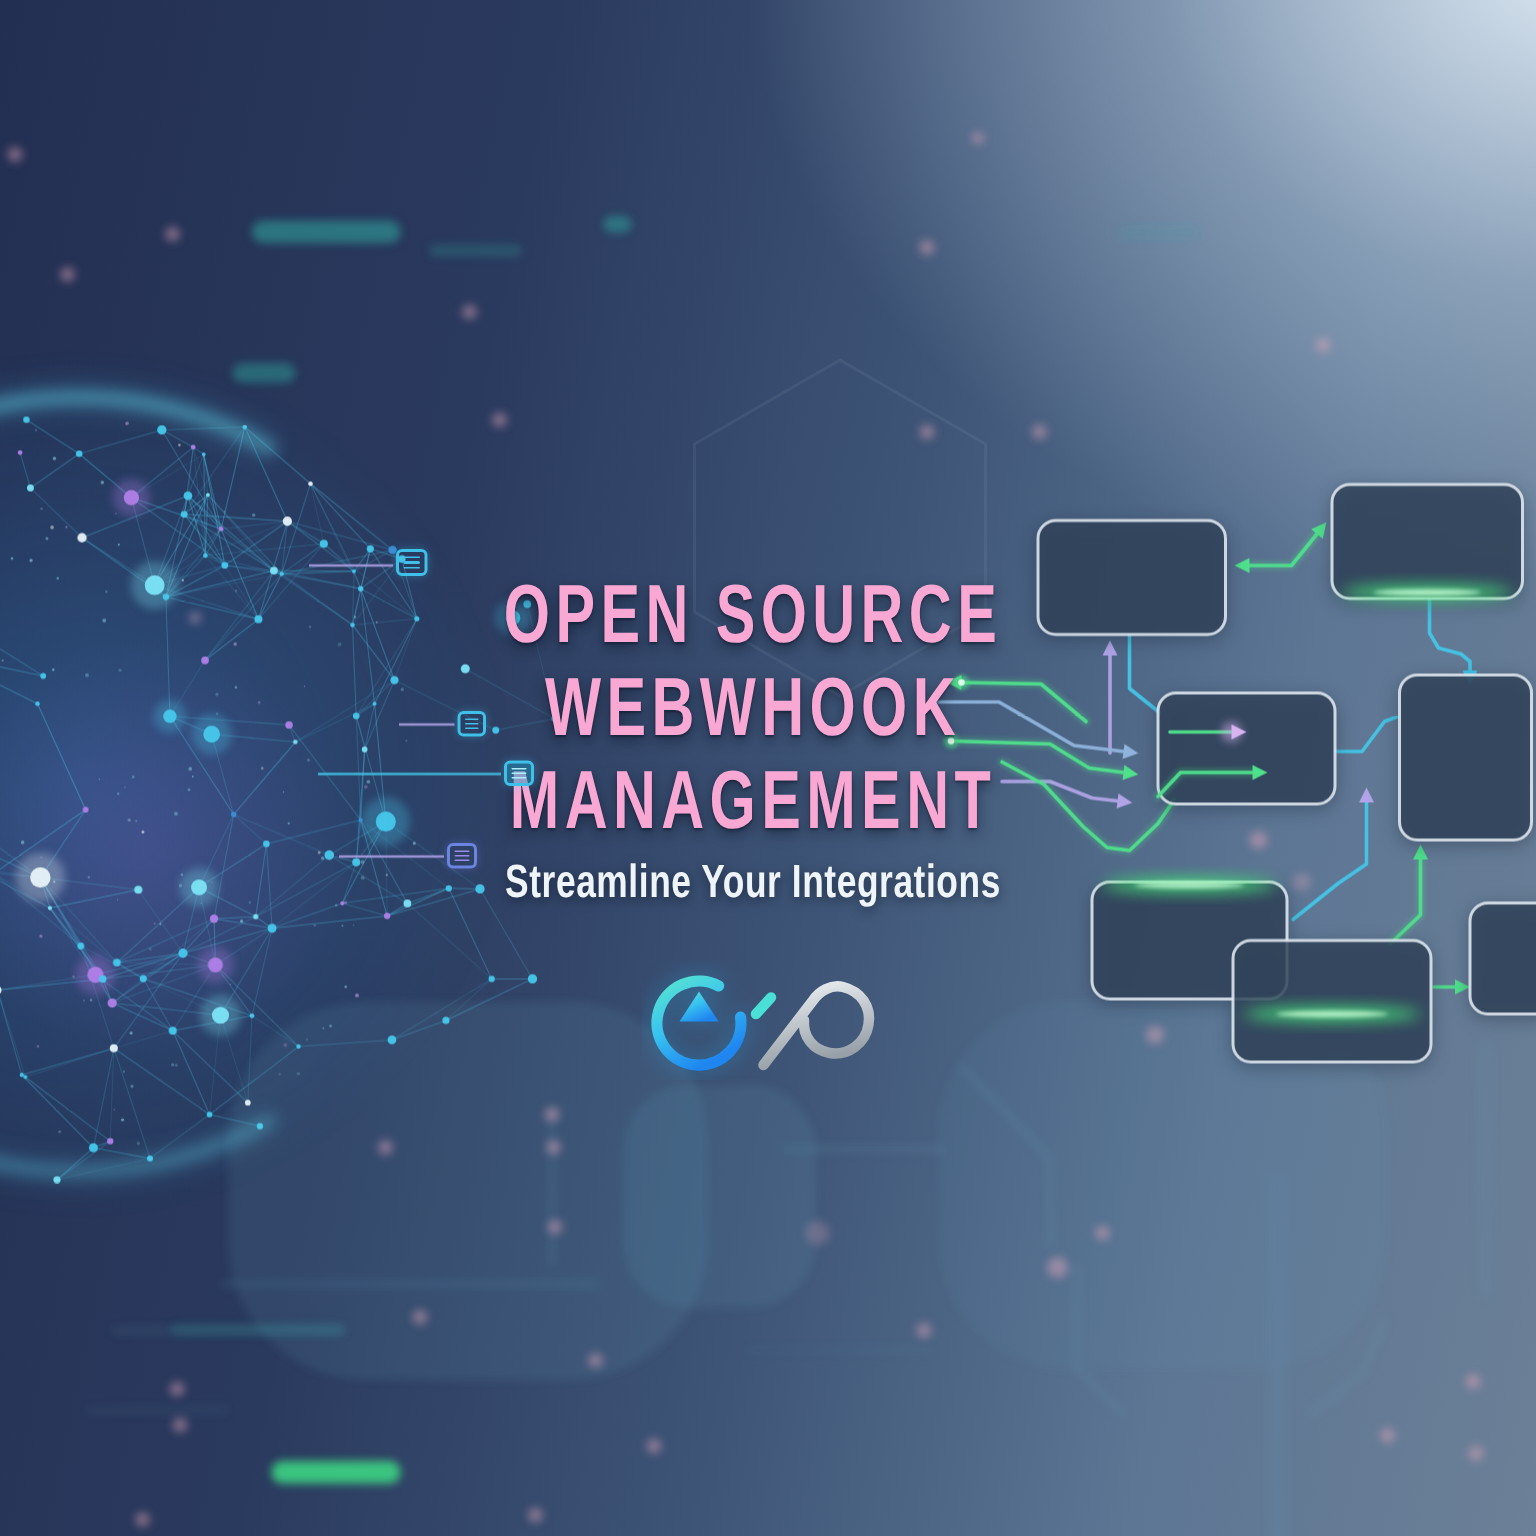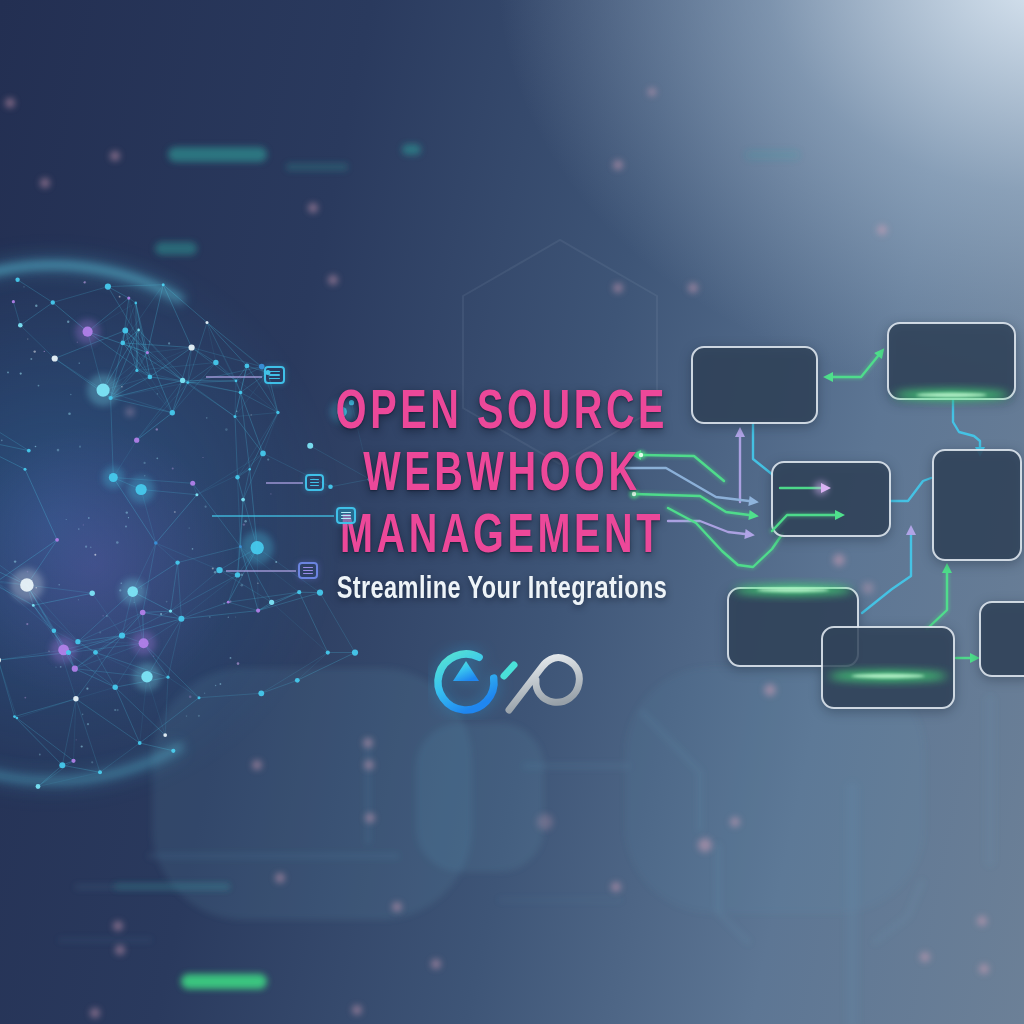--- a/index.html
+++ b/index.html
@@ -3,21 +3,21 @@
 <meta charset="utf-8">
 <style>
   html,body{margin:0;padding:0;background:#10182c;}
   .stage{position:relative;width:1024px;height:1024px;overflow:hidden;
          font-family:"Liberation Sans", sans-serif;}
   .bg,.beam,.vignette{position:absolute;inset:0;}
   .bg{background:linear-gradient(102deg,#232f52 0%,#2a3a5e 30%,#3e5577 55%,#5d7694 78%,#6c8097 100%);}
   .beam{background:radial-gradient(900px 700px at 103% -3%, rgba(228,239,249,0.95) 0%, rgba(178,199,219,0.5) 32%, rgba(120,145,170,0) 62%);}
   svg.decor{position:absolute;inset:0;z-index:1;}
   .title{position:absolute;left:242px;top:378px;width:520px;z-index:3;text-align:center;
-         color:#ec4899;font-weight:bold;}
+         color:#f9a8d4;font-weight:bold;}
   .title-line{display:block;height:62px;line-height:62px;font-size:55px;letter-spacing:5px;
          transform:scaleX(0.72);transform-origin:50% 50%;white-space:nowrap;
          text-shadow:0 3px 10px rgba(8,16,32,.5),0 1px 2px rgba(8,16,32,.45);}
   .subtitle{position:absolute;left:242px;top:568px;width:520px;height:40px;line-height:40px;z-index:3;
          text-align:center;color:#eef4f8;font-weight:bold;font-size:31px;letter-spacing:.5px;
          transform:scaleX(0.76);transform-origin:50% 50%;white-space:nowrap;
          text-shadow:0 2px 8px rgba(8,16,32,.5);}
   .logos{position:absolute;left:428px;top:640px;width:170px;height:80px;z-index:3;}
   .logos svg{position:absolute;left:0;top:0;}
   .doc-icon{position:absolute;z-index:3;border:2px solid #3fc0e8;border-radius:4px;

